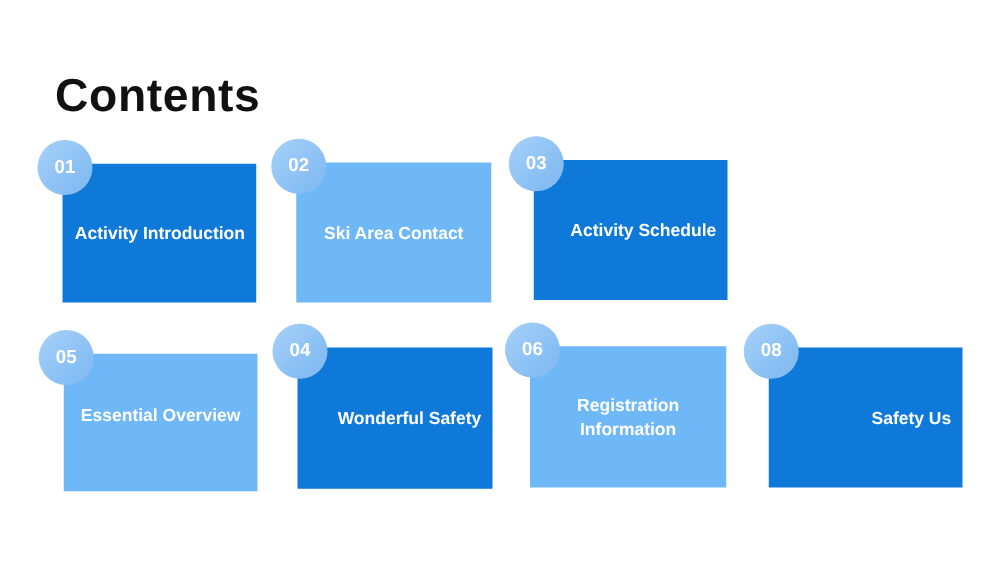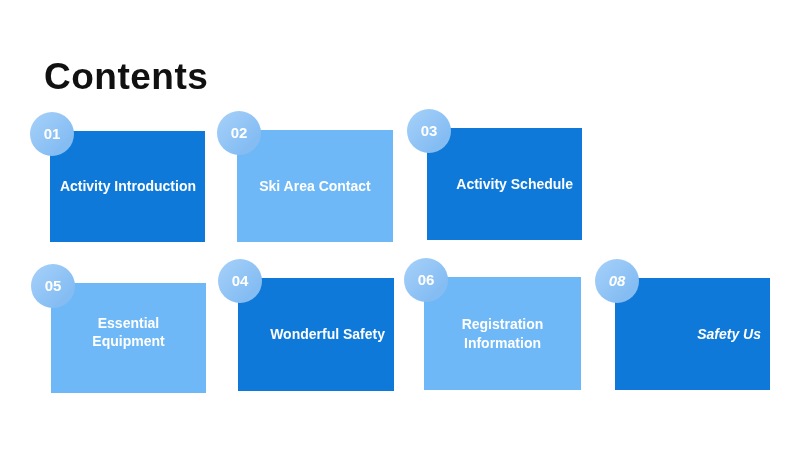--- a/index.html
+++ b/index.html
@@ -40,21 +40,21 @@
   .c5 .label{transform:translateY(-6px);}
 
   
   .c1{left:50px;  top:131px; width:155px; height:111px;}
   .c2{left:237px; top:130px; width:156px; height:112px;}
   .c3{left:427px; top:128px; width:155px; height:112px;}
   .c4{left:615px; top:122px; width:155px; height:113px;}
   .c5{left:51px;  top:283px; width:155px; height:110px;}
   .c6{left:238px; top:278px; width:156px; height:113px;}
   .c7{left:424px; top:277px; width:157px; height:113px;}
-  .c8{left:615px; top:278px; width:155px; height:112px;font-style:italic;}
+  .c8{left:615px; top:278px; width:155px; height:112px;}
 </style>
 </head>
 <body style="background: rgb(255, 255, 255);">
 
 <div class="slide">
 
   <h1 class="page-title">Contents</h1>
 
   <div class="card dark c1">
     <div class="badge">
@@ -75,21 +75,21 @@
       <span>03</span>
     </div>
     <div class="label">Activity Schedule</div>
   </div>
 
 
   <div class="card light c5">
     <div class="badge">
       <span>05</span>
     </div>
-    <div class="label">Essential Equipment</div>
+    <div class="label">Essential Overview</div>
   </div>
 
   <div class="card dark c6">
     <div class="badge">
       <span>04</span>
     </div>
     <div class="label">Wonderful Safety</div>
   </div>
 
   <div class="card light c7">

